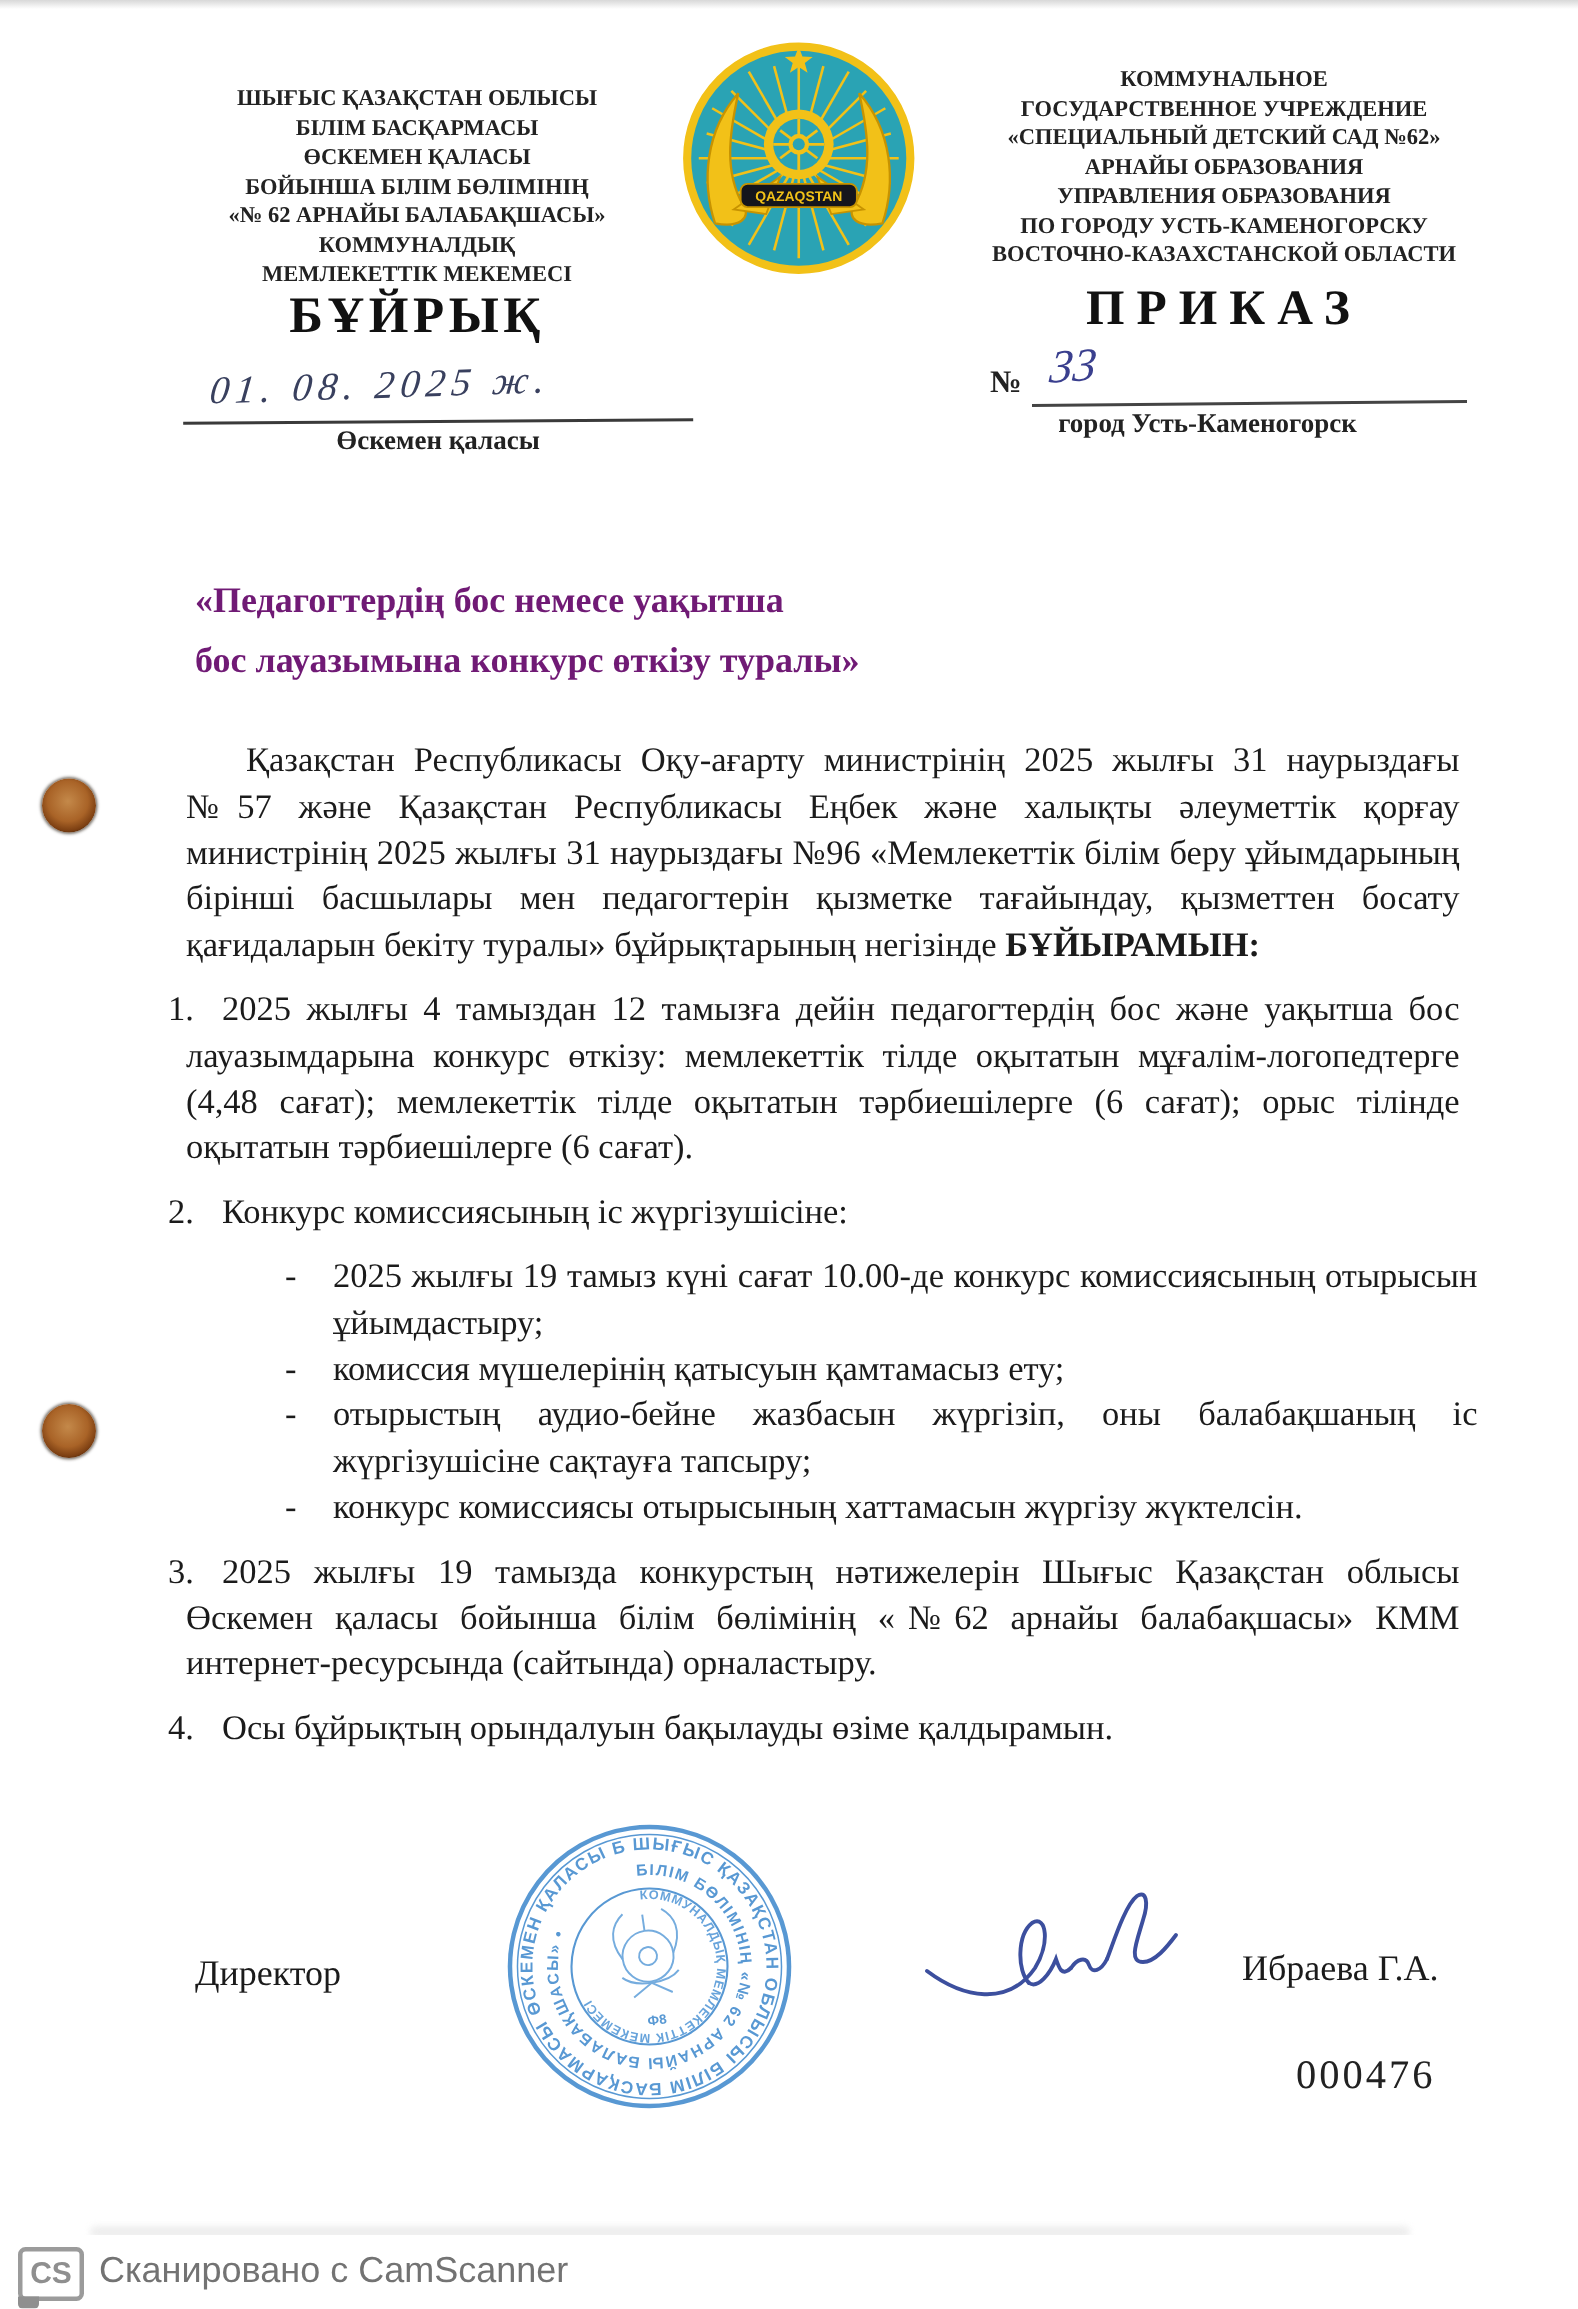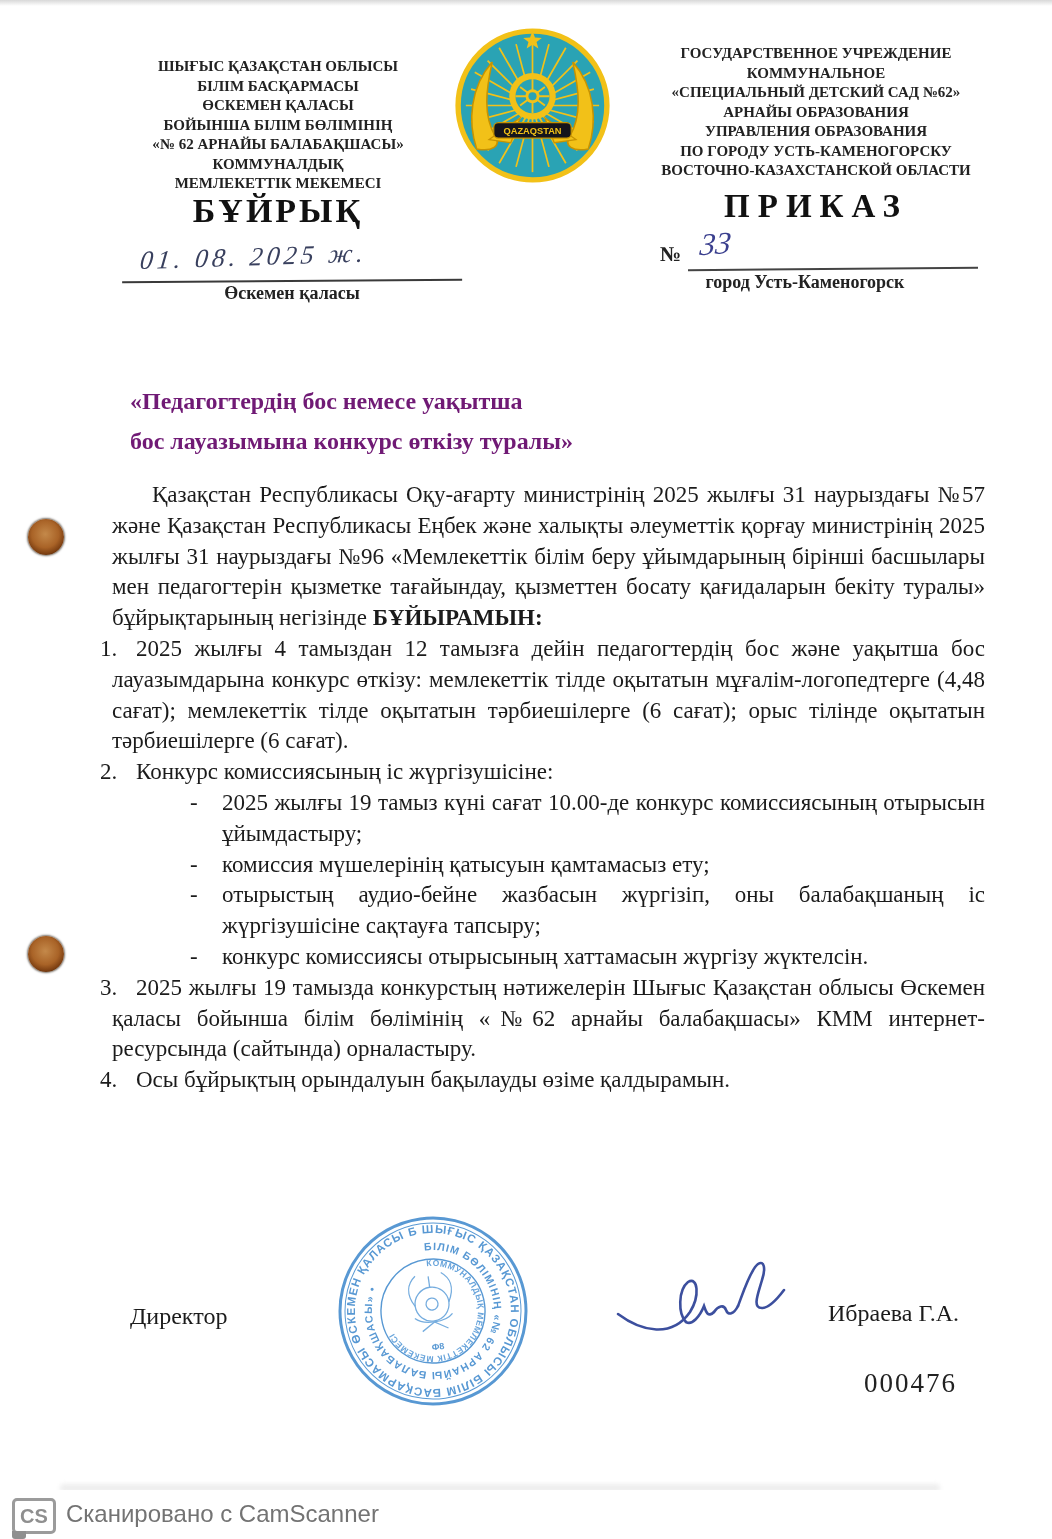--- a/index.html
+++ b/index.html
@@ -38,21 +38,21 @@
     color:#3a3f8e;transform:rotate(-4deg) skewX(-10deg);}
   .num-underline{position:absolute;left:28px;top:40px;width:290px;border-bottom:2px solid #444;transform:rotate(-0.5deg);}
   .place-ru{position:absolute;left:660px;top:272px;width:290px;text-align:center;
     font-weight:bold;font-size:18px;color:#222;}
 
   
   .subject{position:absolute;left:130px;top:381px;width:560px;
     font-weight:bold;font-size:24px;line-height:40px;color:#701a75;}
   .body-text{position:absolute;left:100px;top:480px;width:885px;
     font-size:23px;line-height:30.8px;text-align:justify;color:#1b1b1b;}
-  .body-text p{margin:0;}
+  .body-text p{margin:12px;}
   .p-indent{text-indent:40px;padding-left:12px;}
   .item{padding-left:12px;text-indent:-12px;}
   .item .num{display:inline-block;width:36px;text-indent:0;}
   .bullets{margin:0;}
   .bullet{display:flex;margin-left:90px;}
   .bullet .dash{width:32px;flex:0 0 32px;}
   .bullet .btxt{flex:1;text-align:justify;}
 
   
   .director{position:absolute;left:130px;top:1303px;font-size:24px;color:#1b1b1b;}
@@ -147,22 +147,22 @@
     <path d="M50,2 L51.6,6.2 L56,6.4 L52.6,9 L53.8,13.2 L50,10.8 L46.2,13.2 L47.4,9 L44,6.4 L48.4,6.2 Z" fill="#f2c118"></path>
 
     <g>
       <rect x="25" y="61" width="50" height="10" rx="3" fill="#15151c" stroke="#c79300" stroke-width="0.8"></rect>
       <text x="50" y="68.6" font-size="6" font-family="Liberation Sans, sans-serif" font-weight="bold" fill="#f2c118" text-anchor="middle">QAZAQSTAN</text>
     </g>
   </svg>
 </div>
 
 <div class="org-right">
+  <div>КОММУНАЛЬНОЕ</div>
   <div>ГОСУДАРСТВЕННОЕ УЧРЕЖДЕНИЕ</div>
-  <div>КОММУНАЛЬНОЕ</div>
   <div>«СПЕЦИАЛЬНЫЙ ДЕТСКИЙ САД №62»</div>
   <div>АРНАЙЫ ОБРАЗОВАНИЯ</div>
   <div>УПРАВЛЕНИЯ ОБРАЗОВАНИЯ</div>
   <div>ПО ГОРОДУ УСТЬ-КАМЕНОГОРСКУ</div>
   <div>ВОСТОЧНО-КАЗАХСТАНСКОЙ ОБЛАСТИ</div>
 </div>
 
 <div class="order-kk">БҰЙРЫҚ</div>
 <div class="order-ru">ПРИКАЗ</div>
 

